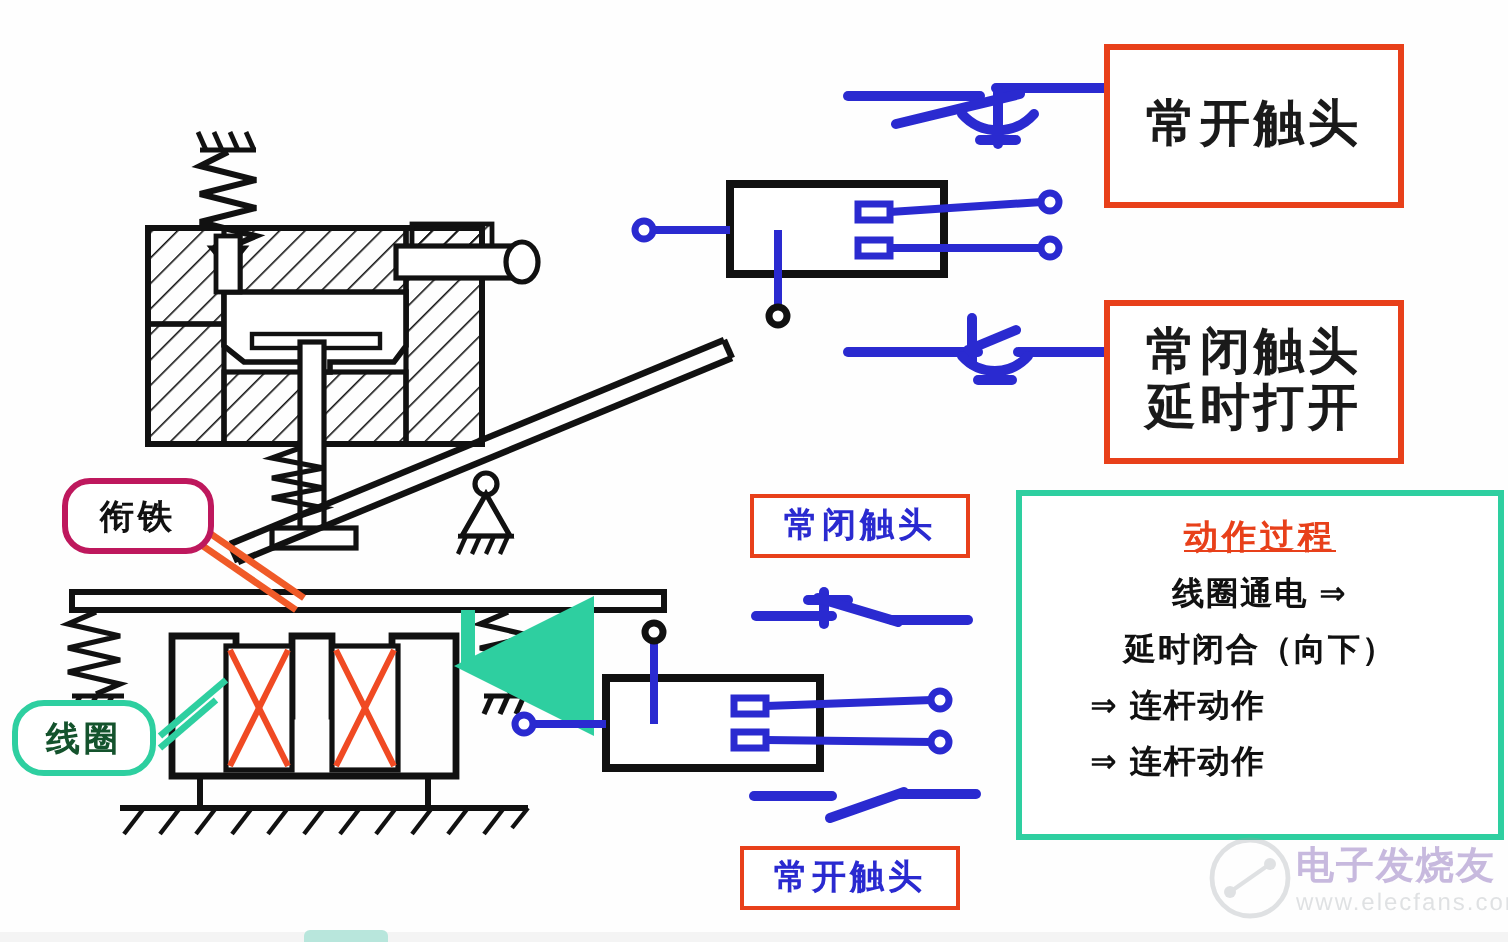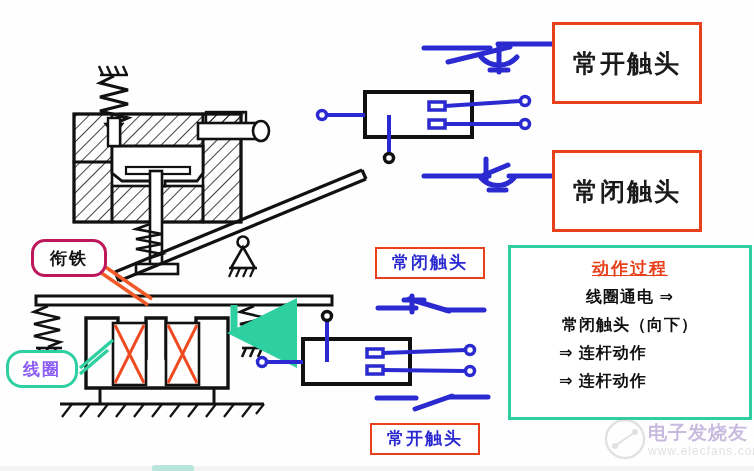--- a/index.html
+++ b/index.html
@@ -30,20 +30,21 @@
   
   .labelbox {
     position: absolute;
     box-sizing: border-box;
     display: flex;
     flex-direction: column;
     align-items: center;
     justify-content: center;
     background: #ffffff;
     line-height: 1.12;
+    font-family: Liberation Serif, serif;
   }
   .big-legend {
     border: 3px solid #e8401a;
     color: #1a1a1a;
     font-size: 25px;
     font-weight: 700;
     letter-spacing: 2px;
   }
   .small-legend {
     border: 2px solid #e8401a;
@@ -64,21 +65,21 @@
     letter-spacing: 2px;
   }
   .callout-armature {
     border: 3px solid #be185d;
     border-radius: 14px;
     color: #111111;
   }
   .callout-coil {
     border: 3px solid #2ecfa0;
     border-radius: 16px;
-    color: #8b5cf6;
+    color: #14532d;
   }
   
   #process-panel {
     position: absolute;
     left: 508px;
     top: 245px;
     width: 244px;
     height: 175px;
     box-sizing: border-box;
     border: 3px solid #2ecfa0;
@@ -98,21 +99,21 @@
     font-size: 16px;
     font-weight: 700;
     letter-spacing: 1px;
     margin-top: 7px;
     white-space: nowrap;
   }
   .step-c {
     text-align: center;
   }
   .step-i {
-    padding-left: 48px;
+    padding-left: 34px;
   }
   
   #watermark {
     position: absolute;
     left: 604px;
     top: 418px;
     width: 148px;
     height: 50px;
     opacity: 0.30;
   }
@@ -382,20 +383,21 @@
       <line x1="415" y1="409" x2="452" y2="396"></line>
     </g>
   </svg>
 
   <div class="labelbox big-legend" style="left:552px; top:22px; width:150px; height:82px;">
     <div>常开触头</div>
   </div>
 
   <div class="labelbox big-legend" style="left:552px; top:150px; width:150px; height:82px;">
     <div>常闭触头</div>
+    <div>延时打开</div>
   </div>
 
   <div class="labelbox small-legend" style="left:375px; top:247px; width:110px; height:32px;">
     <div>常闭触头</div>
   </div>
 
   <div class="labelbox small-legend" style="left:370px; top:423px; width:110px; height:32px;">
     <div>常开触头</div>
   </div>
 
@@ -403,21 +405,21 @@
     <span>衔铁</span>
   </div>
 
   <div class="callout callout-coil" style="left:6px; top:350px; width:72px; height:38px;">
     <span>线圈</span>
   </div>
 
   <div id="process-panel">
     <div id="process-title">动作过程</div>
     <div class="process-step step-c">线圈通电  ⇒</div>
-    <div class="process-step step-c">常闭触头（向下）</div>
+    <div class="process-step step-c">延时闭合（向下）</div>
     <div class="process-step step-i">⇒   连杆动作</div>
     <div class="process-step step-i">⇒   连杆动作</div>
   </div>
 
   <div id="watermark">
     <svg width="42" height="42" viewBox="0 0 42 42" xmlns="http://www.w3.org/2000/svg">
       <circle cx="21" cy="21" r="19" fill="none" stroke="#9aa0a6" stroke-width="2.4"></circle>
       <line x1="11" y1="28" x2="31" y2="14" stroke="#9aa0a6" stroke-width="2"></line>
       <circle cx="11" cy="28" r="3" fill="#9aa0a6"></circle>
       <circle cx="31" cy="14" r="3" fill="#9aa0a6"></circle>

